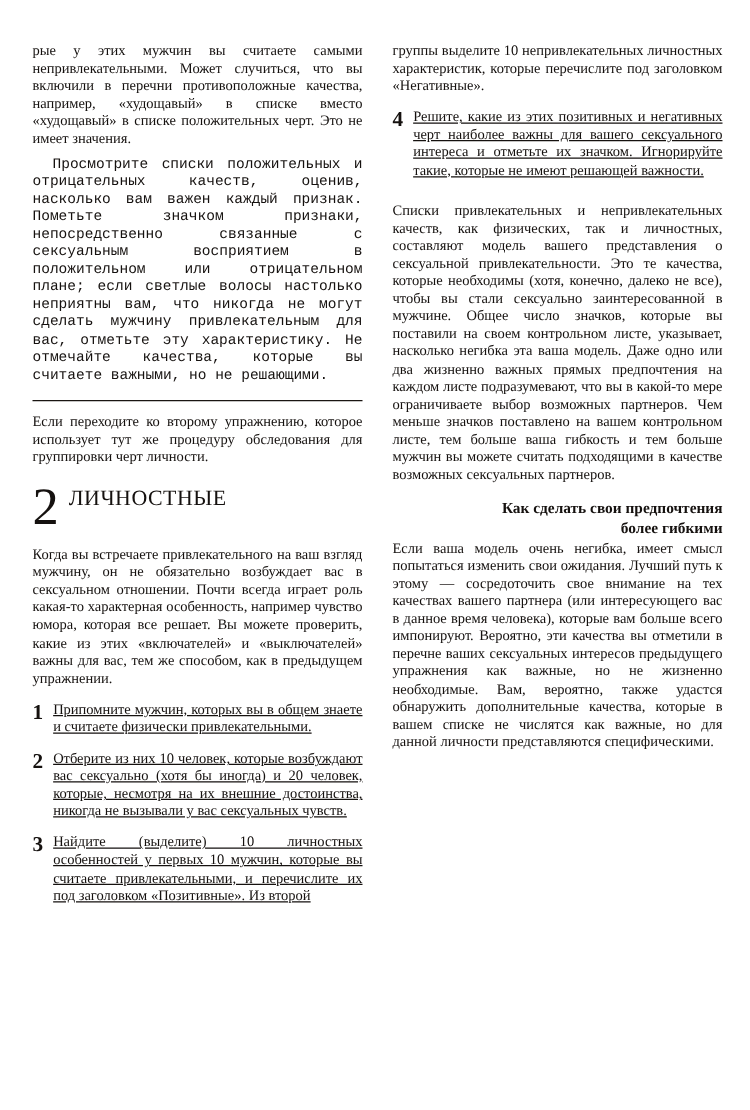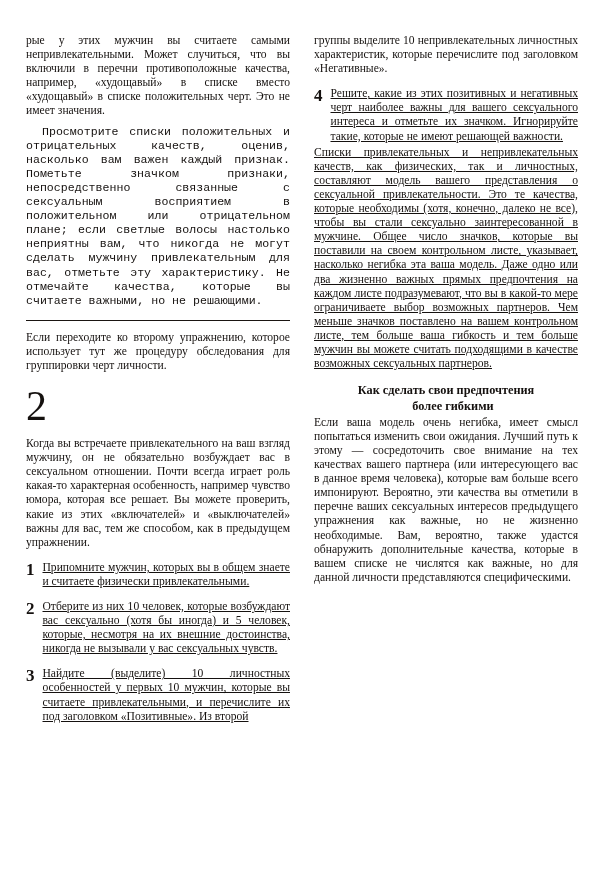--- a/index.html
+++ b/index.html
@@ -36,22 +36,21 @@
     font-size: 11.6px;
     line-height: 14.1px;
     text-align: justify;
     text-justify: inter-word;
     hyphens: manual;
   }
   p.indent {
     text-indent: 16px;
   }
   p.gap {
-    margin-top: 2px;
-    text-decoration: underline;
+    margin-top: 18px;
   }
   p.gap-sm {
     margin-top: 6px;
     font-family: Liberation Mono, monospace;
   }
   .rule {
     border: 0;
     border-top: 1px solid #1a1512;
     margin: 12px 0 10px 0;
     height: 0;
@@ -96,55 +95,56 @@
     text-decoration: underline;
   }
   .numitem .body p {
     text-indent: 0;
   }
   .subhead {
     font-size: 12.3px;
     font-weight: bold;
     line-height: 14.3px;
     margin: 12px 0 2px 0;
-    text-align: center;
+    text-align: right;
   }
   .tight { margin-top: 0; margin-left: 14px; }
 </style>
 </head>
 <body>
 
 <div class="page">
   <div class="columns">
 
     <div class="col">
       <p>рые у этих мужчин вы считаете самыми непривлекательными. Может случиться, что вы включили в перечни противоположные качества, например, «худощавый» в списке вместо «худощавый» в списке положительных черт. Это не имеет значения.</p>
       <p class="indent gap-sm">Просмотрите списки положительных и отрицательных качеств, оценив, насколько вам важен каждый признак. Пометьте значком признаки, непосредственно связанные с сексуальным восприятием в положительном или отрицательном плане; если светлые волосы настолько неприятны вам, что никогда не могут сделать мужчину привлекательным для вас, отметьте эту характеристику. Не отмечайте качества, которые вы считаете важными, но не решающими.</p>
       <hr class="rule">
       <p>Если переходите ко второму упражнению, которое использует тут же процедуру обследования для группировки черт личности.</p>
 
       <div class="chapter">
         <div class="chapter-num">2</div>
         <div>
+          <div class="chapter-title">ЛИЧНОСТНЫЕ</div>
         </div>
       </div>
 
       <p>Когда вы встречаете привлекательного на ваш взгляд мужчину, он не обязательно возбуждает вас в сексуальном отношении. Почти всегда играет роль какая-то характерная особенность, например чувство юмора, которая все решает. Вы можете проверить, какие из этих «включателей» и «выключателей» важны для вас, тем же способом, как в предыдущем упражнении.</p>
 
       <div class="numitem">
         <div class="n">1</div>
         <div class="body">
           <p>Припомните мужчин, которых вы в общем знаете и считаете физически привлекательными.</p>
         </div>
       </div>
 
       <div class="numitem">
         <div class="n">2</div>
         <div class="body">
-          <p>Отберите из них 10 человек, которые возбуждают вас сексуально (хотя бы иногда) и 5 человек, которые, несмотря на их внешние достоинства, никогда не вызывали у вас сексуальных чувств.</p>
+          <p>Отберите из них 10 человек, которые возбуждают вас сексуально (хотя бы иногда) и 20 человек, которые, несмотря на их внешние достоинства, никогда не вызывали у вас сексуальных чувств.</p>
         </div>
       </div>
 
       <div class="numitem">
         <div class="n">3</div>
         <div class="body">
           <p>Найдите (выделите) 10 личностных особенностей у первых 10 мужчин, которые вы считаете привлекательными, и перечислите их под заголовком «Позитивные». Из второй</p>
         </div>
       </div>
     </div>

